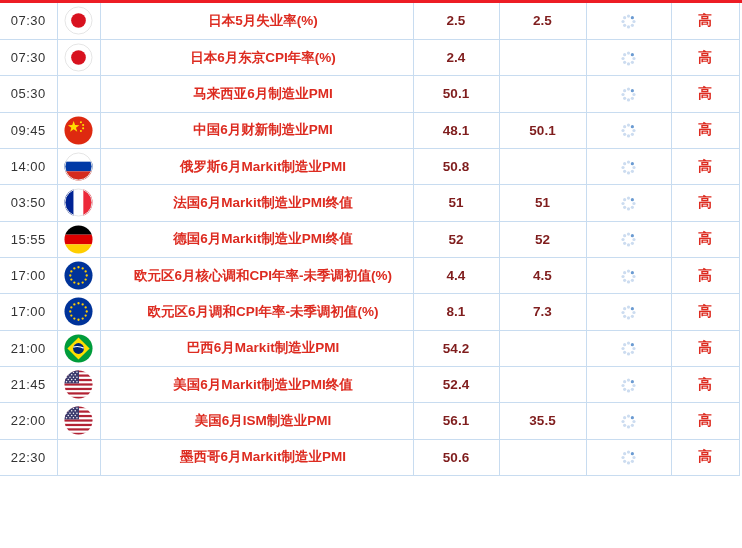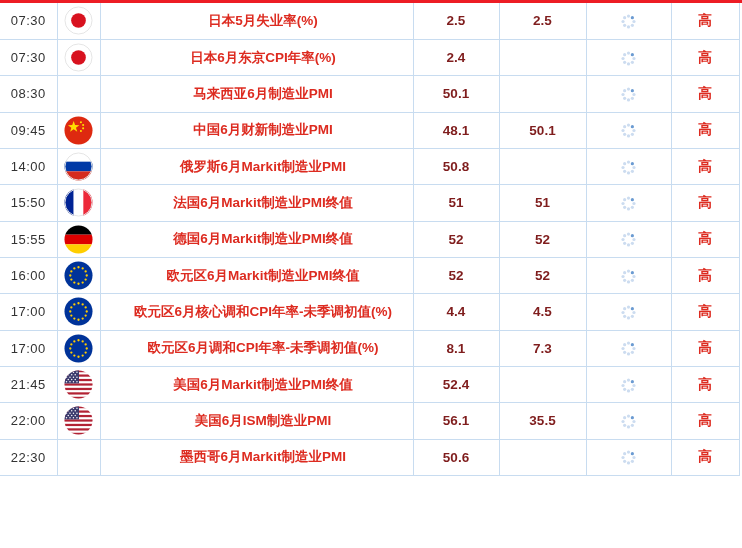--- a/index.html
+++ b/index.html
@@ -256,21 +256,21 @@
       <span class="spinner">
         <svg>
                 <use href="#icon-spinner"></use>
               </svg>
       </span>
     </td>
     <td class="c-imp">高</td>
   </tr>
 
   <tr>
-    <td class="c-time">08:30</td>
+    <td class="c-time">05:30</td>
     <td class="c-flag">
       <span class="flag"></span>
     </td>
     <td class="c-event">马来西亚6月制造业PMI</td>
     <td class="c-prev">50.1</td>
     <td class="c-fore"></td>
     <td class="c-spin">
       <span class="spinner">
         <svg>
                 <use href="#icon-spinner"></use>
@@ -314,21 +314,21 @@
       <span class="spinner">
         <svg>
                 <use href="#icon-spinner"></use>
               </svg>
       </span>
     </td>
     <td class="c-imp">高</td>
   </tr>
 
   <tr>
-    <td class="c-time">15:50</td>
+    <td class="c-time">03:50</td>
     <td class="c-flag">
       <span class="flag"><svg>
                 <use href="#flag-france"></use>
               </svg></span>
     </td>
     <td class="c-event">法国6月Markit制造业PMI终值</td>
     <td class="c-prev">51</td>
     <td class="c-fore">51</td>
     <td class="c-spin">
       <span class="spinner">
@@ -353,39 +353,20 @@
     <td class="c-spin">
       <span class="spinner">
         <svg>
                 <use href="#icon-spinner"></use>
               </svg>
       </span>
     </td>
     <td class="c-imp">高</td>
   </tr>
 
-  <tr>
-    <td class="c-time">16:00</td>
-    <td class="c-flag">
-      <span class="flag"><svg>
-                <use href="#flag-eu"></use>
-              </svg></span>
-    </td>
-    <td class="c-event">欧元区6月Markit制造业PMI终值</td>
-    <td class="c-prev">52</td>
-    <td class="c-fore">52</td>
-    <td class="c-spin">
-      <span class="spinner">
-        <svg>
-                <use href="#icon-spinner"></use>
-              </svg>
-      </span>
-    </td>
-    <td class="c-imp">高</td>
-  </tr>
 
 
   <tr>
     <td class="c-time">17:00</td>
     <td class="c-flag">
       <span class="flag"><svg>
                 <use href="#flag-eu"></use>
               </svg></span>
     </td>
     <td class="c-event">欧元区6月核心调和CPI年率-未季调初值(%)</td>
@@ -414,20 +395,39 @@
     <td class="c-spin">
       <span class="spinner">
         <svg>
                 <use href="#icon-spinner"></use>
               </svg>
       </span>
     </td>
     <td class="c-imp">高</td>
   </tr>
 
+  <tr>
+    <td class="c-time">21:00</td>
+    <td class="c-flag">
+      <span class="flag"><svg>
+                <use href="#flag-brazil"></use>
+              </svg></span>
+    </td>
+    <td class="c-event">巴西6月Markit制造业PMI</td>
+    <td class="c-prev">54.2</td>
+    <td class="c-fore"></td>
+    <td class="c-spin">
+      <span class="spinner">
+        <svg>
+                <use href="#icon-spinner"></use>
+              </svg>
+      </span>
+    </td>
+    <td class="c-imp">高</td>
+  </tr>
 
   <tr>
     <td class="c-time">21:45</td>
     <td class="c-flag">
       <span class="flag"><svg>
                 <use href="#flag-usa"></use>
               </svg></span>
     </td>
     <td class="c-event">美国6月Markit制造业PMI终值</td>
     <td class="c-prev">52.4</td>

